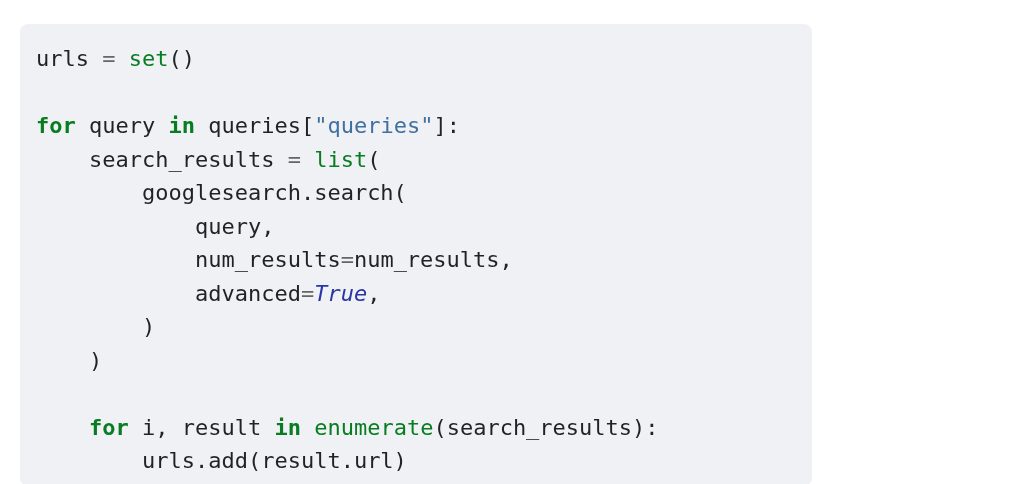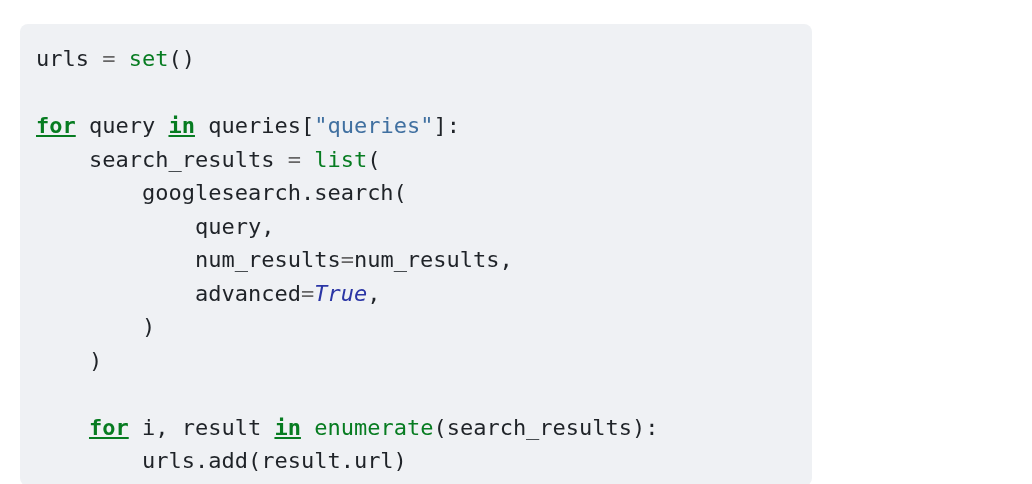--- a/index.html
+++ b/index.html
@@ -30,21 +30,21 @@
     padding: 18px 16px;
     overflow: hidden;
     font-family: "DejaVu Sans Mono", "Liberation Mono", monospace;
     font-size: 22px;
     line-height: 33.5px;
     color: var(--fg);
     white-space: pre;
   }
   .line { min-height: 33.5px; }
   .tok-plain   { color: var(--fg); }
-  .tok-kw      { color: var(--kw); font-weight: bold; text-decoration: underline; }
+  .tok-kw      { color: var(--kw); font-weight: bold; }
   .tok-builtin { color: var(--builtin); }
   .tok-str     { color: var(--str); }
   .tok-const   { color: var(--const); font-style: italic; }
   .tok-op      { color: var(--op); }
 </style>
 </head>
 <body>
 
 <pre class="code-block" id="code"><div class="line"><span class="tok-plain">urls </span><span class="tok-op">=</span><span class="tok-plain"> </span><span class="tok-builtin">set</span><span class="tok-plain">()</span></div><div class="line"></div><div class="line"><span class="tok-kw">for</span><span class="tok-plain"> query </span><span class="tok-kw">in</span><span class="tok-plain"> queries[</span><span class="tok-str">"queries"</span><span class="tok-plain">]:</span></div><div class="line"><span class="tok-plain">    search_results </span><span class="tok-op">=</span><span class="tok-plain"> </span><span class="tok-builtin">list</span><span class="tok-plain">(</span></div><div class="line"><span class="tok-plain">        googlesearch.search(</span></div><div class="line"><span class="tok-plain">            query,</span></div><div class="line"><span class="tok-plain">            num_results</span><span class="tok-op">=</span><span class="tok-plain">num_results,</span></div><div class="line"><span class="tok-plain">            advanced</span><span class="tok-op">=</span><span class="tok-const">True</span><span class="tok-plain">,</span></div><div class="line"><span class="tok-plain">        )</span></div><div class="line"><span class="tok-plain">    )</span></div><div class="line"></div><div class="line"><span class="tok-plain">    </span><span class="tok-kw">for</span><span class="tok-plain"> i, result </span><span class="tok-kw">in</span><span class="tok-plain"> </span><span class="tok-builtin">enumerate</span><span class="tok-plain">(search_results):</span></div><div class="line"><span class="tok-plain">        urls.add(result.url)</span></div></pre>
 

